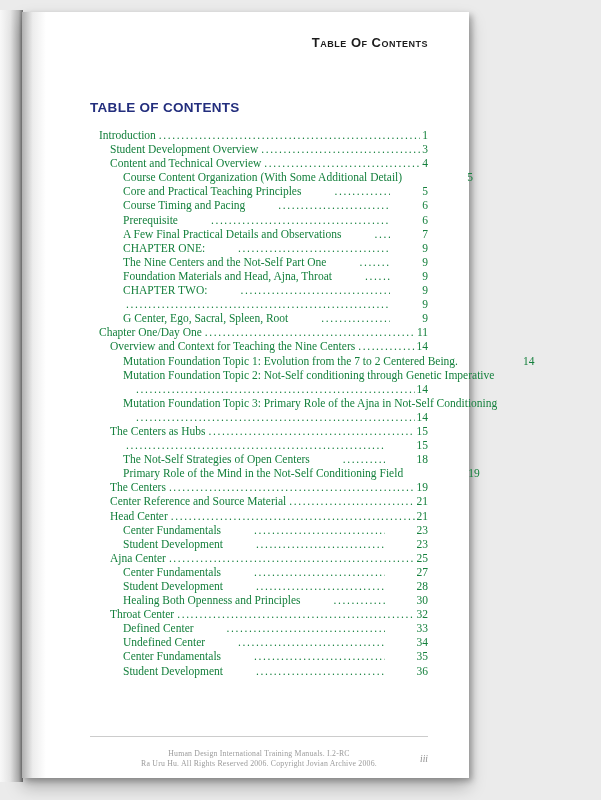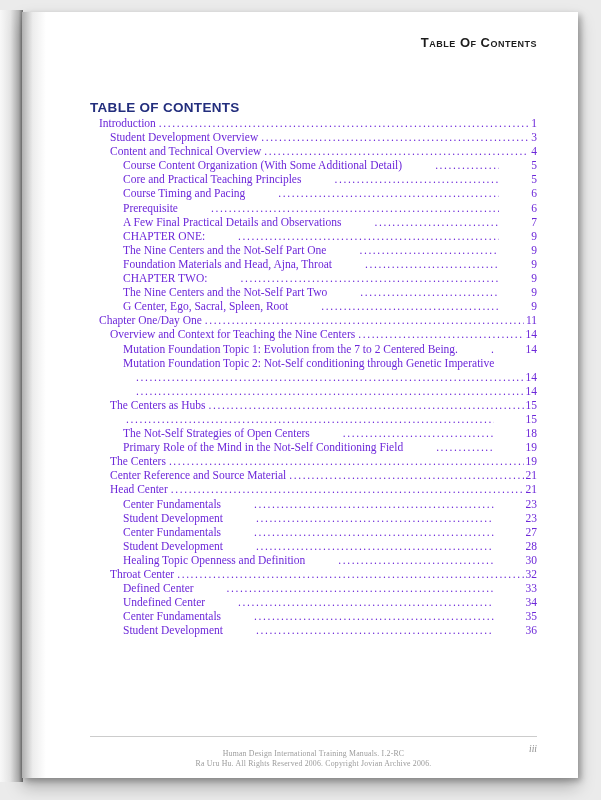--- a/index.html
+++ b/index.html
@@ -7,21 +7,21 @@
     width:601px;height:800px;position:relative;overflow:hidden;
     background:#ebebeb;
     font-family:"Liberation Serif", serif;
   }
   
   .spine-strip{
     position:absolute;left:0;top:10px;width:23px;height:772px;
     background:linear-gradient(to right,#f8f8f8 0%,#e6e6e6 45%,#b5b5b5 82%,#6f6f6f 100%);
   }
   .page{
-    position:absolute;left:22px;top:12px;width:556px;height:766px;
+    position:absolute;left:22px;top:12px;width:447px;height:766px;
     background:#ffffff;
     box-shadow:3px 3px 6px rgba(0,0,0,.28), 0 9px 16px rgba(0,0,0,.25);
   }
   .page::before{ 
     content:"";position:absolute;left:0;top:0;bottom:0;width:24px;
     background:linear-gradient(to right,rgba(80,80,80,.45),rgba(130,130,130,.15) 45%,rgba(255,255,255,0) 100%);
     pointer-events:none;
   }
   .running-header{
     position:absolute;top:23px;right:41px;
@@ -29,21 +29,21 @@
     font-weight:700;font-size:13px;letter-spacing:.5px;
     font-variant:small-caps;color:#1c1c1c;
   }
   .content{position:absolute;left:68px;right:41px;top:0;}
   .toc-heading{
     margin:88px 0 0 0;
     font-family:"Liberation Sans", sans-serif;
     font-size:13.5px;line-height:16px;font-weight:700;letter-spacing:.3px;
     color:#232e7d;
   }
-  #toc-list{margin-top:0;color:#6d28d9;}
+  #toc-list{margin-top:12px;color:#15803d;}
   .toc-row{
     display:flex;align-items:baseline;
     height:14.1px;line-height:14.1px;
     font-size:11.5px;white-space:nowrap;
   }
   .lvl0{padding-left:9px;}
   .lvl1{padding-left:20px;text-align:center;}
   .lvl2{padding-left:33px;gap:30px;}
   .cont{padding-left:43px;}
   .toc-title{white-space:nowrap;}
@@ -55,21 +55,21 @@
   .num{white-space:nowrap;}
   .footer{
     position:absolute;left:68px;right:41px;top:724px;
     border-top:1px solid #cccccc;padding-top:12px;
   }
   .footer-text{
     text-align:center;font-size:7.8px;line-height:9.6px;
     color:#9b9b9b;letter-spacing:.2px;
   }
   .folio{
-    position:absolute;right:0;top:7px;
+    position:absolute;right:0;top:17px;
     font-size:9.5px;color:#8e8e8e;font-style:italic;
   }
 </style>
 </head>
 <body>
 
 <div class="spine-strip"></div>
 
 <div class="page">
   <div class="running-header">Table Of Contents</div>
@@ -131,21 +131,20 @@
           <span class="toc-title">Foundation Materials and Head, Ajna, Throat</span>
           <span class="leader"></span>
           <span class="num">9</span>
         </div>
         <div class="toc-row lvl2">
           <span class="toc-title">CHAPTER TWO:</span>
           <span class="leader"></span>
           <span class="num">9</span>
         </div>
         <div class="toc-row lvl2">
-          <span class="toc-title">The Nine Centers and the Not-Self Part Two</span>
           <span class="leader"></span>
           <span class="num">9</span>
         </div>
         <div class="toc-row lvl2">
           <span class="toc-title">G Center, Ego, Sacral, Spleen, Root</span>
           <span class="leader"></span>
           <span class="num">9</span>
         </div>
         <div class="toc-row lvl0">
           <span class="toc-title">Chapter One/Day One</span>
@@ -162,20 +161,23 @@
           <span class="leader"></span>
           <span class="num">14</span>
         </div>
         <div class="toc-row lvl2">
           <span class="toc-title">Mutation Foundation Topic 2:  Not-Self conditioning through Genetic Imperative</span>
         </div>
         <div class="toc-row cont">
           <span class="leader"></span>
           <span class="num">14</span>
         </div>
+        <div class="toc-row lvl2">
+          <span class="toc-title">Mutation Foundation Topic 3: Primary Role of the Ajna in Not-Self Conditioning</span>
+        </div>
         <div class="toc-row cont">
           <span class="leader"></span>
           <span class="num">14</span>
         </div>
         <div class="toc-row lvl1">
           <span class="toc-title">The Centers as Hubs</span>
           <span class="leader"></span>
           <span class="num">15</span>
         </div>
         <div class="toc-row lvl2">
@@ -210,32 +212,37 @@
         <div class="toc-row lvl2">
           <span class="toc-title">Center Fundamentals</span>
           <span class="leader"></span>
           <span class="num">23</span>
         </div>
         <div class="toc-row lvl2">
           <span class="toc-title">Student Development</span>
           <span class="leader"></span>
           <span class="num">23</span>
         </div>
+        <div class="toc-row lvl1">
+          <span class="toc-title">Ajna Center</span>
+          <span class="leader"></span>
+          <span class="num">25</span>
+        </div>
         <div class="toc-row lvl2">
           <span class="toc-title">Center Fundamentals</span>
           <span class="leader"></span>
           <span class="num">27</span>
         </div>
         <div class="toc-row lvl2">
           <span class="toc-title">Student Development</span>
           <span class="leader"></span>
           <span class="num">28</span>
         </div>
         <div class="toc-row lvl2">
-          <span class="toc-title">Healing Topic Openness and Definition</span>
+          <span class="toc-title">Healing Both Openness and Principles</span>
           <span class="leader"></span>
           <span class="num">30</span>
         </div>
         <div class="toc-row lvl1">
           <span class="toc-title">Throat Center</span>
           <span class="leader"></span>
           <span class="num">32</span>
         </div>
         <div class="toc-row lvl2">
           <span class="toc-title">Defined Center</span>

